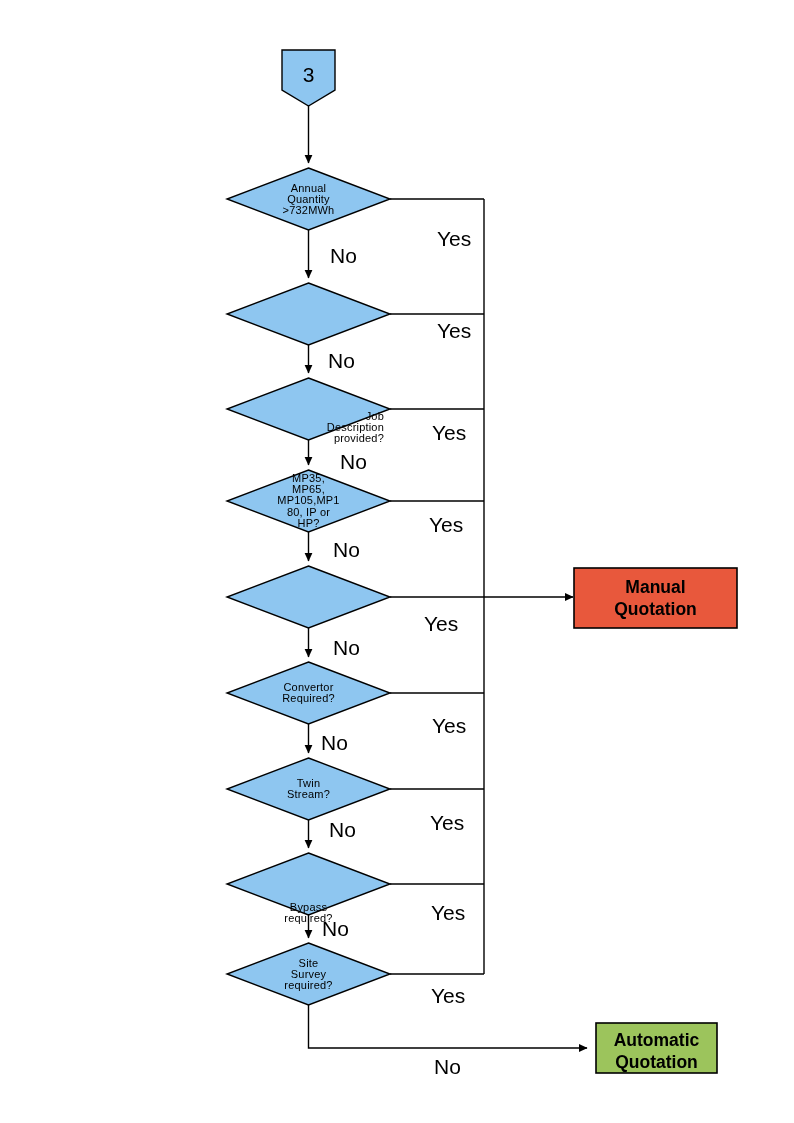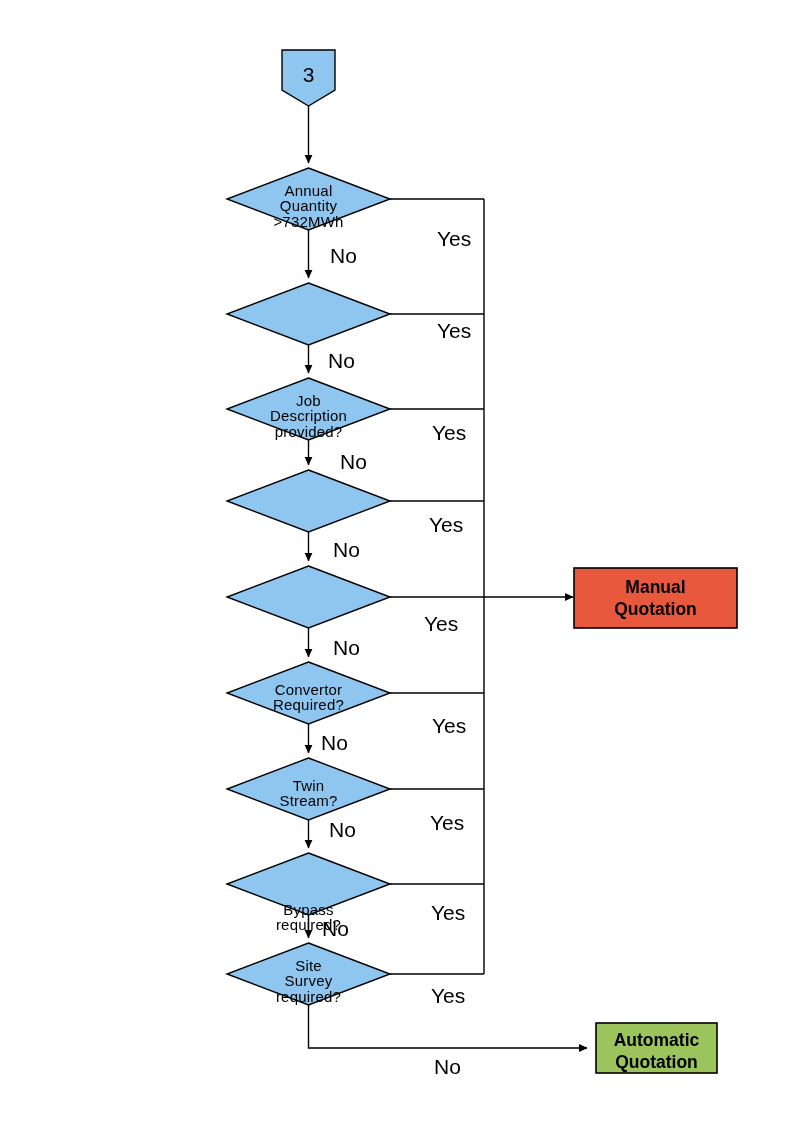--- a/index.html
+++ b/index.html
@@ -28,21 +28,21 @@
   }
   .node-text {
     position: absolute;
     text-align: center;
     color: #000000;
     line-height: 1.02;
     white-space: pre-line;
     pointer-events: none;
   }
   .diamond-text {
-    font-size: 15px;
+    font-size: 11px;
     letter-spacing: 0.2px;
   }
   .connector-text {
     font-size: 21px;
   }
   .terminal-text {
     font-size: 17.5px;
     line-height: 1.28;
     font-weight: bold;
   }
@@ -107,23 +107,28 @@
     <polyline points="308.5,1005 308.5,1048 587,1048" fill="none" stroke="#000000" stroke-width="1.4" marker-end="url(#arrow)"></polyline>
 
     <rect x="596" y="1023" width="121" height="50" fill="#9CC45C" stroke="#000000" stroke-width="1.6"></rect>
   </svg>
 
   <div class="node-text connector-text" style="left:282px; top:64px; width:53px;">3</div>
 
   <div class="node-text diamond-text" style="left:233px; top:183px; width:151px;">Annual
 Quantity
 &gt;732MWh</div>
-  <div class="node-text diamond-text" style="left:233px; top:393px; width:151px;">Job
+  <div class="node-text diamond-text" style="left:233px; top:411px; width:151px;text-align:right;">Job
 Description
 provided?</div>
+  <div class="node-text diamond-text" style="left:233px; top:473px; width:151px;">MP35,
+MP65,
+MP105,MP1
+80, IP or
+HP?</div>
   <div class="node-text diamond-text" style="left:233px; top:682px; width:151px;">Convertor
 Required?</div>
   <div class="node-text diamond-text" style="left:233px; top:778px; width:151px;">Twin
 Stream?</div>
   <div class="node-text diamond-text" style="left:233px; top:854px; width:151px;margin-top:48px;">Bypass
 required?</div>
   <div class="node-text diamond-text" style="left:233px; top:958px; width:151px;">Site
 Survey
 required?</div>
 

